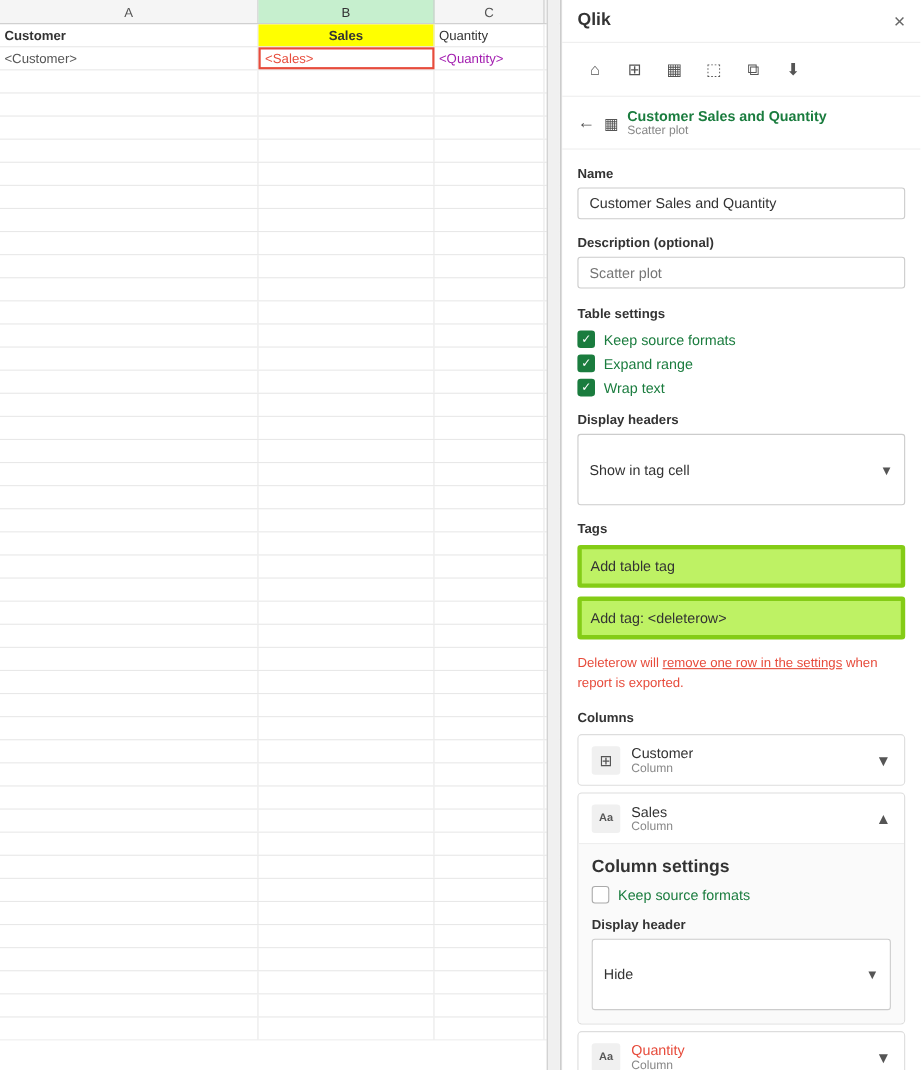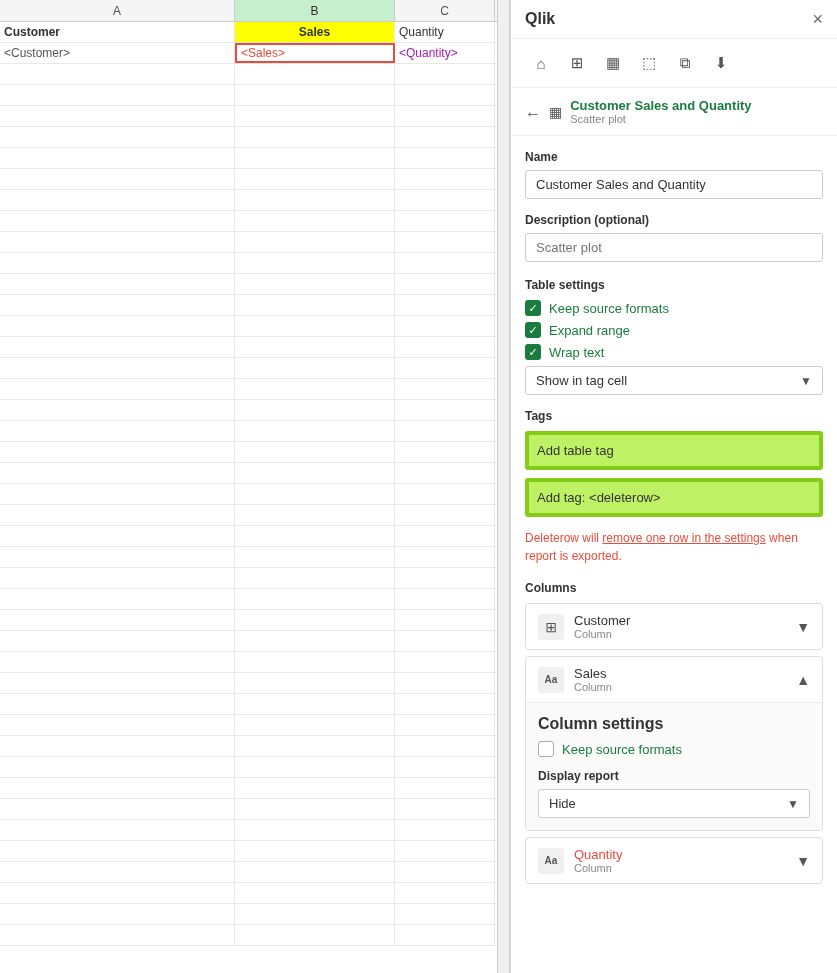--- a/index.html
+++ b/index.html
@@ -206,21 +206,21 @@
     }
     .checkbox-label {
       font-size: 13px;
       color: #1a7c3e;
     }
 
     .dropdown-select {
       width: 100%;
       border: 1px solid #ccc;
       border-radius: 3px;
-      padding: 6px 10px;
+      padding: 24px 10px;
       font-size: 13px;
       color: #333;
       background: #fff;
       display: flex;
       align-items: center;
       justify-content: space-between;
       cursor: pointer;
     }
     .dropdown-arrow { color: #555; font-size: 12px; }
 
@@ -606,20 +606,21 @@
       <span class="checkbox-label">Expand range</span>
     </div>
     <div class="checkbox-row">
       <div class="checkbox-box">
         <span class="checkbox-check">✓</span>
       </div>
       <span class="checkbox-label">Wrap text</span>
     </div>
 
     
+    <div class="field-label">Display headers</div>
     <div class="dropdown-select">
       <span>Show in tag cell</span>
       <span class="dropdown-arrow">▼</span>
     </div>
 
     
     <div class="section-title tags-section">Tags</div>
     <button class="add-tag-btn">Add table tag</button>
     <button class="add-tag-btn">Add tag: &lt;deleterow&gt;</button>
     <div class="deleterow-note">
@@ -654,21 +655,21 @@
           <div class="column-type">Column</div>
         </div>
         <span class="col-expand">▲</span>
       </div>
       <div class="column-expanded">
         <div class="col-settings-title">Column settings</div>
         <div class="checkbox-row">
           <div class="checkbox-box-empty"></div>
           <span class="checkbox-label" style="color:#1a7c3e;">Keep source formats</span>
         </div>
-        <div class="display-header-label">Display report</div>
+        <div class="display-header-label">Display header</div>
         <div class="dropdown-select">
           <span>Hide</span>
           <span class="dropdown-arrow">▼</span>
         </div>
       </div>
     </div>
 
     
     <div class="column-item">
       <div class="column-header-row">

